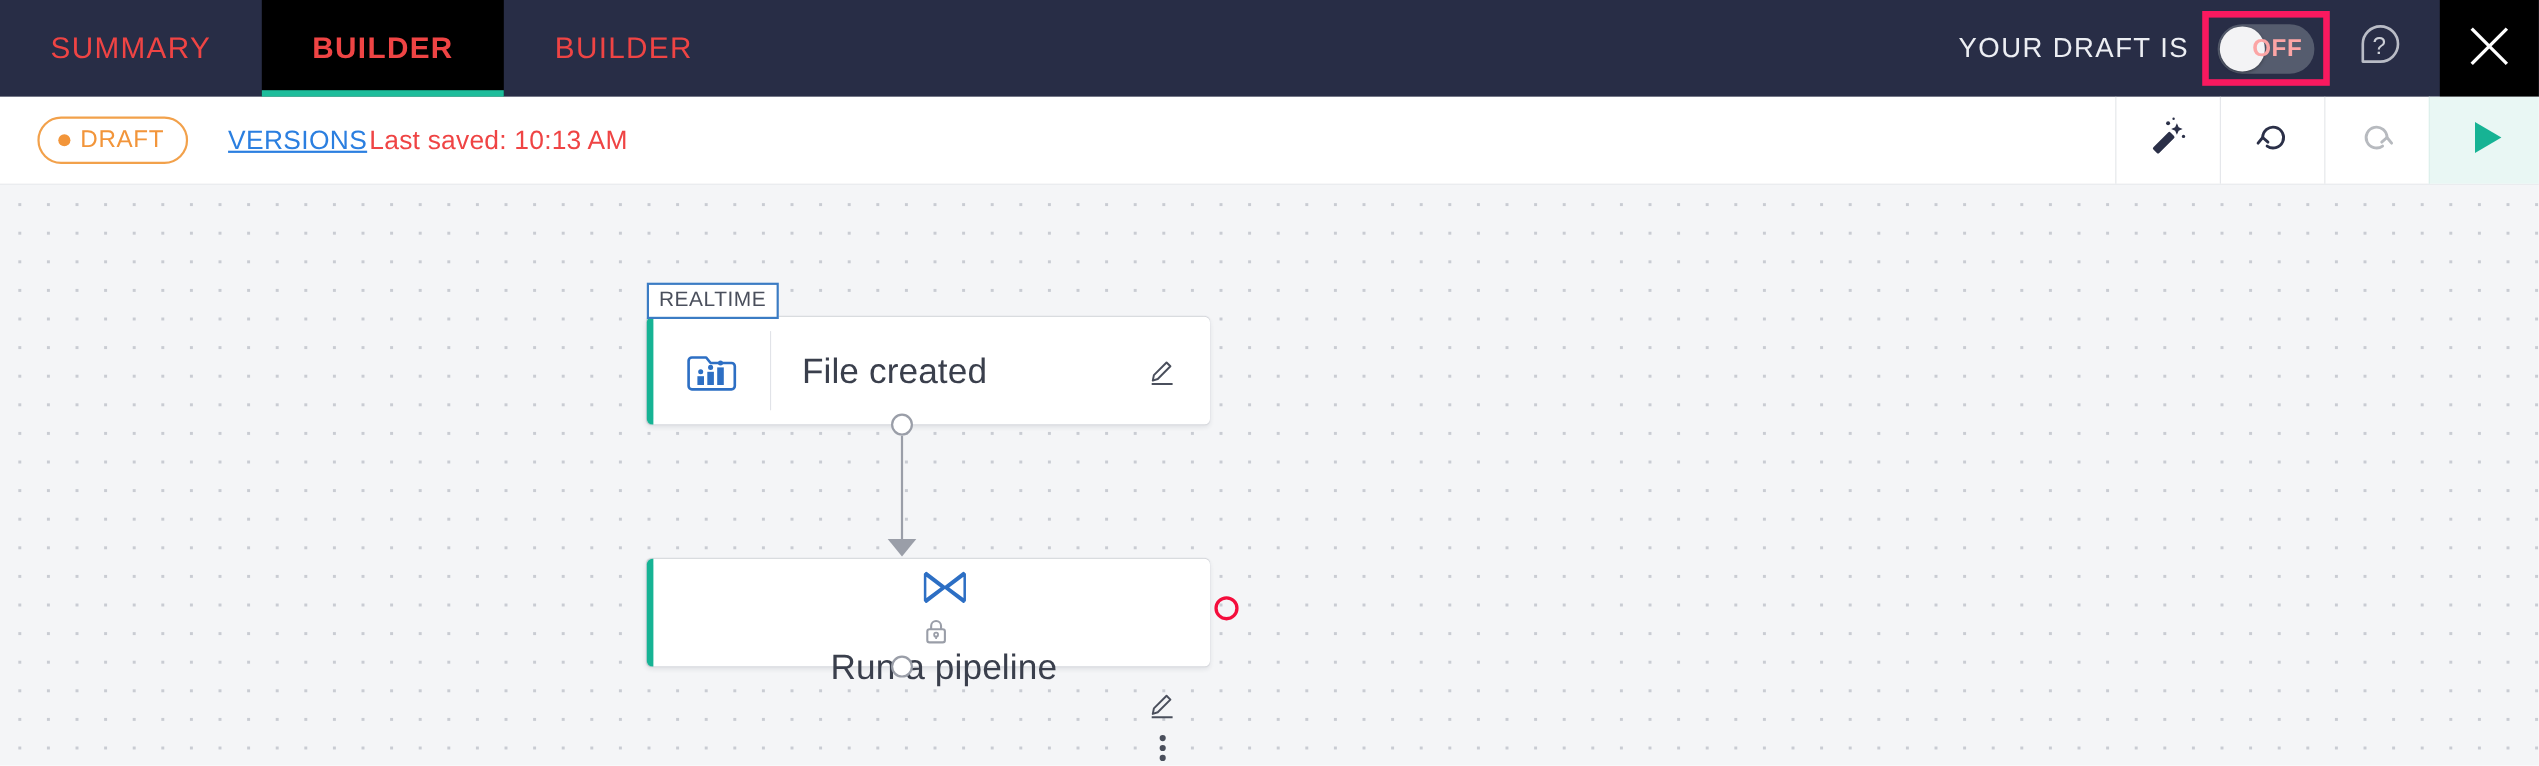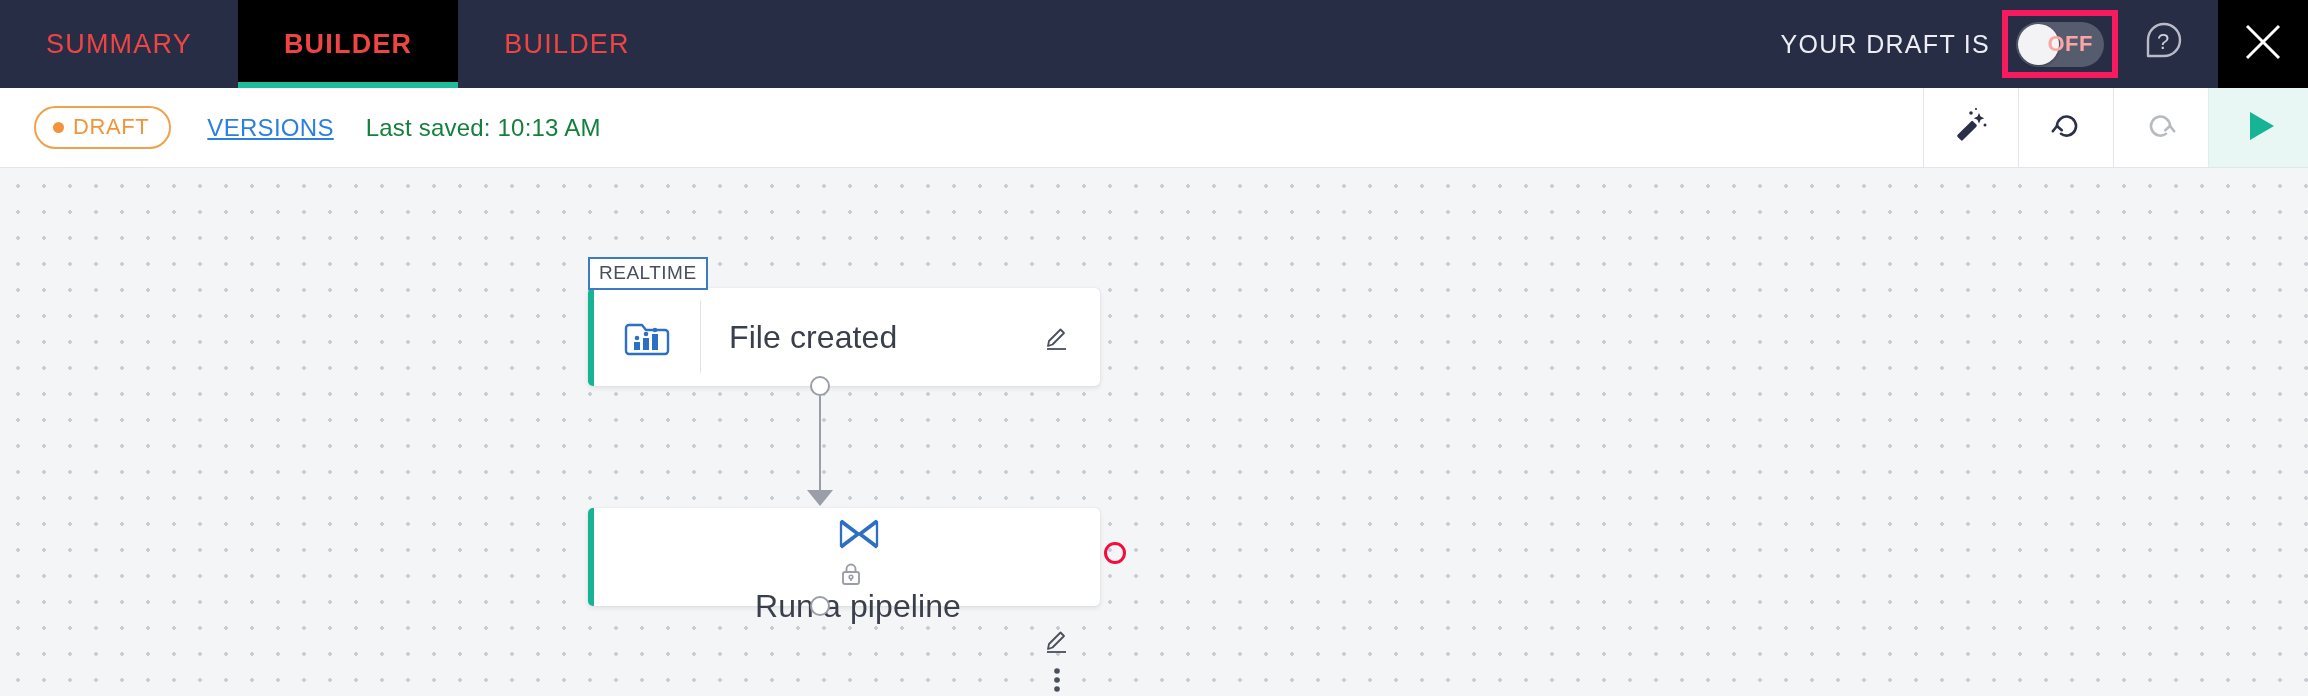--- a/index.html
+++ b/index.html
@@ -158,23 +158,23 @@
   }
   .versions-link {
     color: #2b7fe0;
     text-decoration: underline;
     font-size: 24px;
     letter-spacing: .3px;
     margin-left: 36px;
     cursor: pointer;
   }
   .last-saved {
-    color: #15803d;
+    color: #ef4444;
     font-size: 24px;
-    margin-left: 32px;
+    margin-left: 2px;
     letter-spacing: .2px;
   }
   .toolbar-right {
     margin-left: auto;
     display: flex;
     align-items: stretch;
     height: 79px;
   }
   .tool-btn {
     width: 95px;

